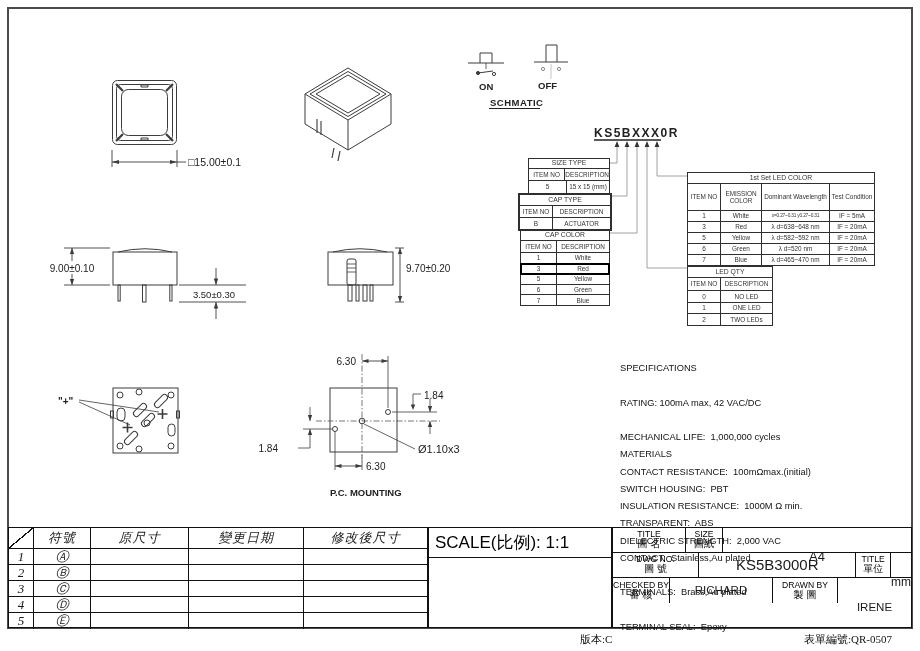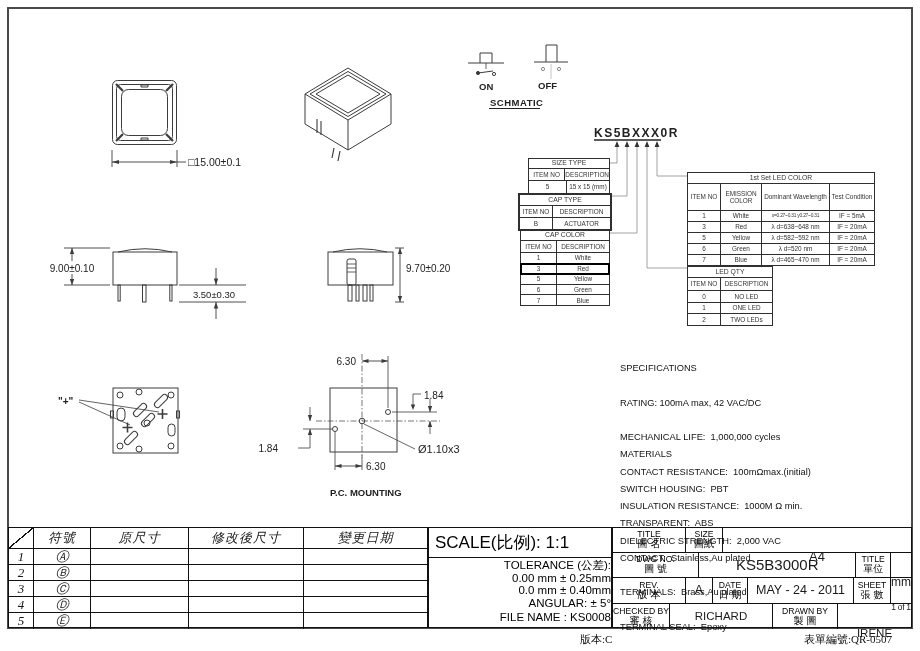--- a/index.html
+++ b/index.html
@@ -362,22 +362,22 @@
     <div>TRANSPARENT:  ABS</div>
     <div>CONTACT:  Stainless,Au plated</div>
     <div>TERMINALS:  Brass,Au plated</div>
     <div>TERMINAL SEAL:  Epoxy</div>
   </div>
 
   <div class="revtab">
     <div class="diag"></div>
     <div class="rhead">符號</div>
     <div class="rhead">原尺寸</div>
+    <div class="rhead">變更日期</div>
     <div class="rhead">修改後尺寸</div>
-    <div class="rhead">變更日期</div>
 
     <div class="rnum">1</div>
     <div class="rsym">Ⓐ</div>
     <div></div>
       <div></div>
       <div></div>
 
     <div class="rnum">2</div>
     <div class="rsym">Ⓑ</div>
     <div></div>
@@ -398,27 +398,20 @@
 
     <div class="rnum">5</div>
     <div class="rsym">Ⓔ</div>
     <div></div>
       <div></div>
       <div></div>
   </div>
 
   <div class="scaleblk">
     <div class="scaleline">SCALE(比例): 1:1</div>
-    <div class="tolblk">
-      <div>TOLERANCE (公差):</div>
-      <div>0.00  mm  ±  0.25mm</div>
-      <div>0.0   mm  ±  0.40mm</div>
-      <div>ANGULAR: ± 5°</div>
-      <div class="fn">FILE NAME : KS0008</div>
-    </div>
   </div>
 
   <div class="titleblk">
     <div class="tbrow" style="height:25px">
       <div class="tbc" style="width:73px">
         <span class="lbl-en">TITLE</span>
         <span class="lbl-zh">圖 名</span>
       </div>
       <div class="tbc" style="width:37px">
         <span class="lbl-en">SIZE</span>
@@ -431,37 +424,20 @@
         <span class="lbl-en">DWG NO.</span>
         <span class="lbl-zh">圖 號</span>
       </div>
       <div class="tbc" style="width:168px;font-size:15px">KS5B3000R</div>
       <div class="tbc" style="width:37px">
         <span class="lbl-en">TITLE</span>
         <span class="lbl-zh">單位</span>
       </div>
       <div class="tbc" style="flex:1;font-size:12px">mm</div>
     </div>
-    <div class="tbrow" style="height:26px">
-      <div class="tbc" style="width:73px">
-        <span class="lbl-en">REV.</span>
-        <span class="lbl-zh">版 本</span>
-      </div>
-      <div class="tbc" style="width:27px;font-size:12.5px">A</div>
-      <div class="tbc" style="width:35px">
-        <span class="lbl-en">DATE</span>
-        <span class="lbl-zh">日 期</span>
-      </div>
-      <div class="tbc" style="width:106px;font-size:12.5px">MAY - 24 - 2011</div>
-      <div class="tbc" style="width:37px">
-        <span class="lbl-en">SHEET</span>
-        <span class="lbl-zh">張 數</span>
-      </div>
-      <div class="tbc" style="flex:1;font-size:8.5px;letter-spacing:-0.3px">1 of 1</div>
-    </div>
     <div class="tbrow" style="height:25px">
       <div class="tbc" style="width:57px">
         <span class="lbl-en">CHECKED BY</span>
         <span class="lbl-zh">審 核</span>
       </div>
       <div class="tbc val" style="width:103px">RICHARD</div>
       <div class="tbc" style="width:65px">
         <span class="lbl-en">DRAWN BY</span>
         <span class="lbl-zh">製 圖</span>
       </div>

